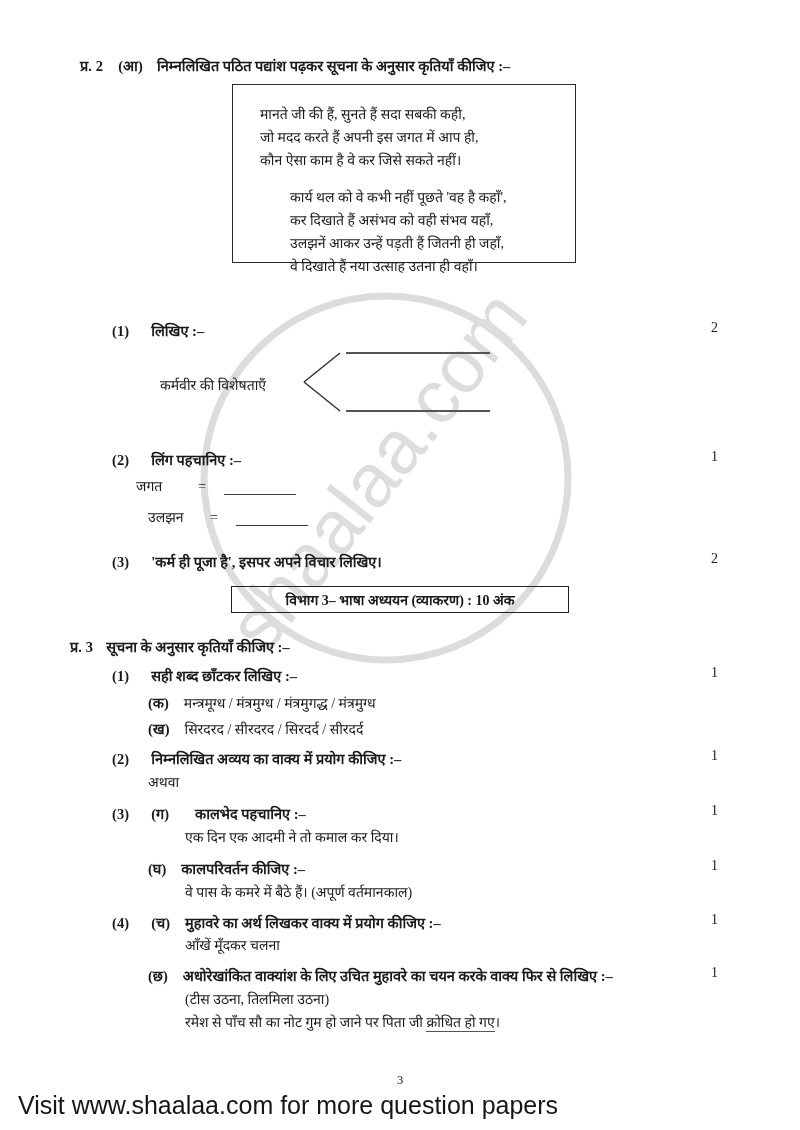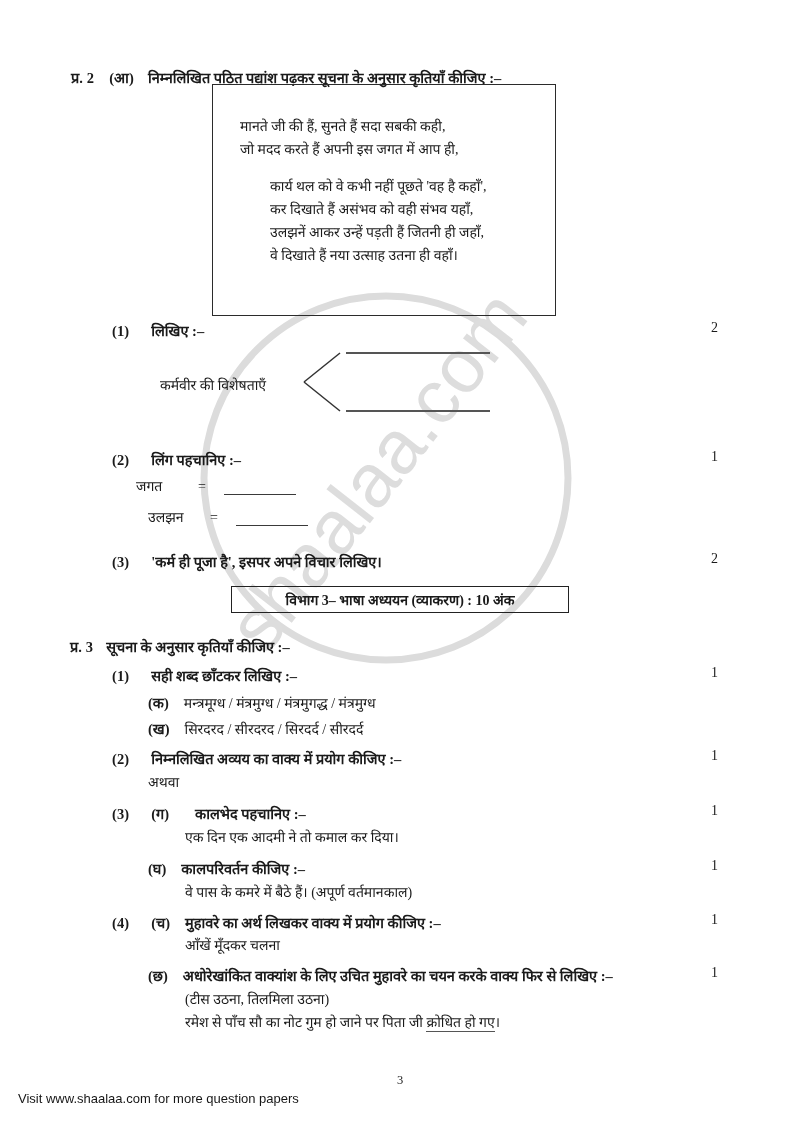--- a/index.html
+++ b/index.html
@@ -52,25 +52,25 @@
     right: 82px;
     font-size: 14px;
     font-weight: normal;
     text-align: right;
     width: 14px;
   }
 
   
   #poem-box {
     position: absolute;
-    left: 212px; top: 84px;
-    width: 344px; height: 232px;
+    left: 232px; top: 84px;
+    width: 344px; height: 179px;
     border: 1.4px solid #2b2b2b;
     background: transparent;
-    padding: 30px 0 0 0;
+    padding: 18px 0 0 0;
   }
   .stanza { margin: 0; }
   .stanza.first { padding-left: 27px; }
   .stanza.second { padding-left: 57px; padding-top: 14px; }
   .verse {
     font-size: 14px;
     line-height: 23px;
     white-space: nowrap;
     font-weight: normal;
   }
@@ -126,47 +126,48 @@
   #page-number {
     position: absolute;
     left: 0; right: 0; top: 1073px;
     text-align: center;
     font-size: 12.5px;
   }
   #footer-bar {
     position: absolute;
     left: 18px; top: 1091px;
     font-family: "Liberation Sans", "DejaVu Sans", sans-serif;
-    font-size: 13px;
+    font-size: 25px;
     color: #161616;
     white-space: nowrap;
   }
 </style>
 </head>
 <body>
 
 <div id="watermark">
   <svg viewBox="0 0 380 380" xmlns="http://www.w3.org/2000/svg">
     <circle cx="190" cy="190" r="182" fill="none" stroke="#dcdcdc" stroke-width="7"></circle>
     <text x="190" y="205" font-family="Liberation Sans, DejaVu Sans, sans-serif" font-size="76" fill="#dddddd" text-anchor="middle" transform="rotate(-52 190 190)">shaalaa.com</text>
   </svg>
 </div>
 
 <div id="page">
 
-  <div class="row" style="left:71px; top:55px;margin-top:12px;">
+  <div class="row" style="left:80px; top:55px;">
     <span class="qno">प्र. 2</span>
     <span class="qno" style="margin-left:11px;">(आ)</span>
     <span class="qtext" style="margin-left:10px;">निम्नलिखित पठित पद्यांश पढ़कर सूचना के अनुसार कृतियाँ कीजिए :–</span>
   </div>
 
   <div id="poem-box">
     <div class="stanza first">
       <div class="verse">मानते जी की हैं, सुनते हैं सदा सबकी कही,</div>
       <div class="verse">जो मदद करते हैं अपनी इस जगत में आप ही,</div>
+      <div class="verse">कौन ऐसा काम है वे कर जिसे सकते नहीं।</div>
     </div>
     <div class="stanza second">
       <div class="verse">कार्य थल को वे कभी नहीं पूछते 'वह है कहाँ',</div>
       <div class="verse">कर दिखाते हैं असंभव को वही संभव यहाँ,</div>
       <div class="verse">उलझनें आकर उन्हें पड़ती हैं जितनी ही जहाँ,</div>
       <div class="verse">वे दिखाते हैं नया उत्साह उतना ही वहाँ।</div>
     </div>
   </div>
 
   <div class="row" style="left:112px; top:320px;">

